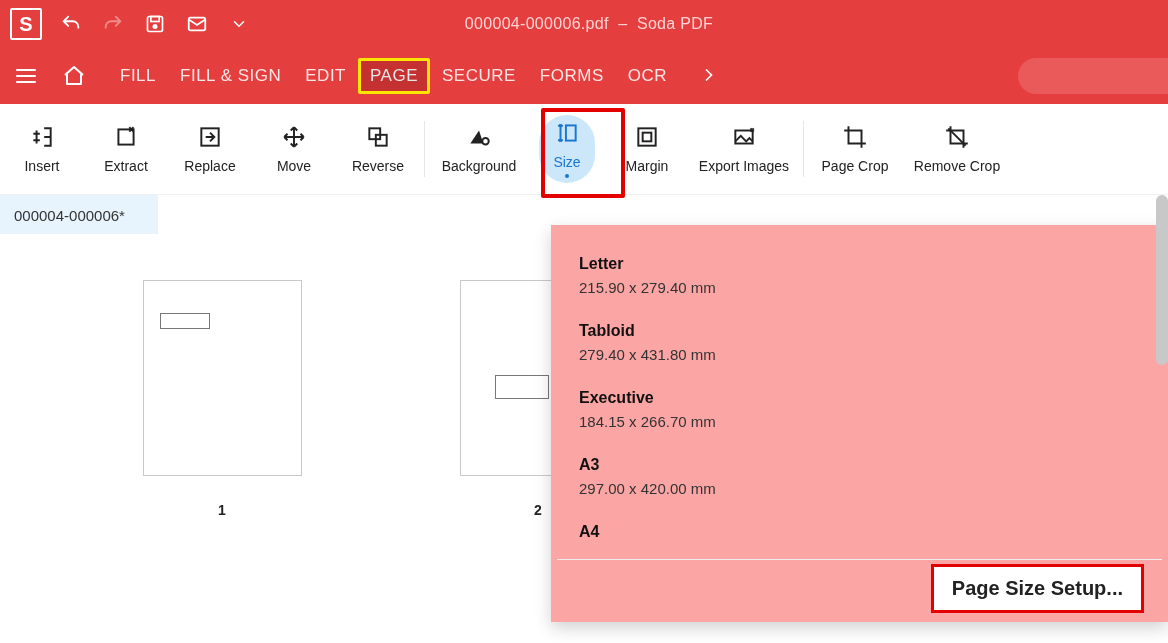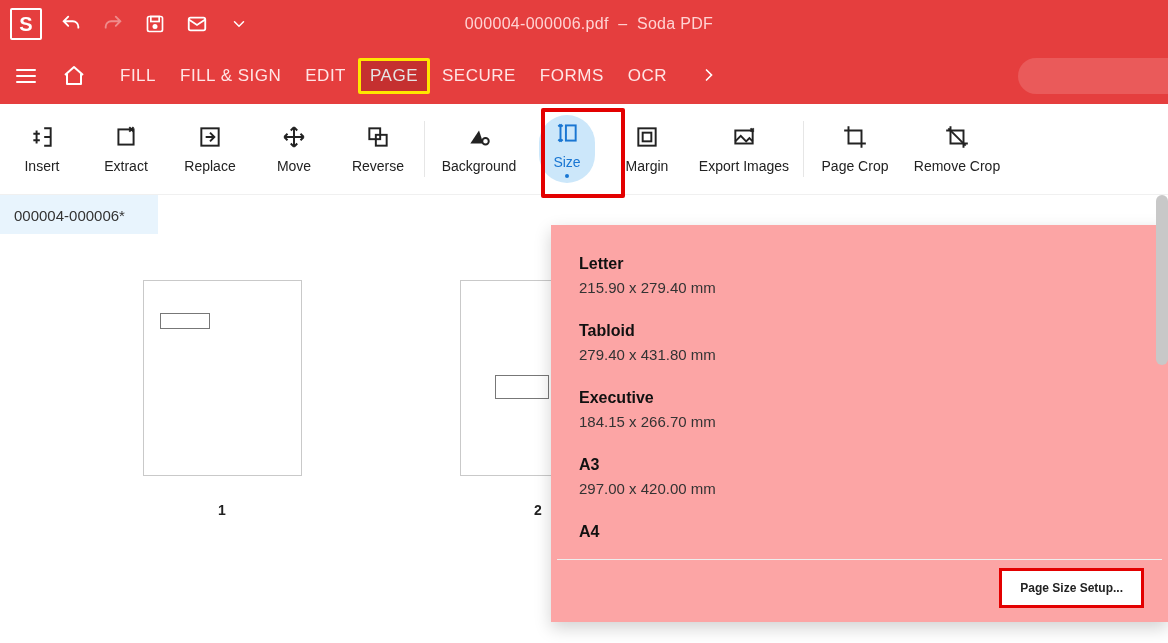--- a/index.html
+++ b/index.html
@@ -62,21 +62,21 @@
   .pgnum.n1{left:218px;top:268px;}
   .pgnum.n2{left:534px;top:268px;}
 
   
   .dropdown{position:absolute;left:551px;top:195px;width:605px;background:#fca5a5;border:6px solid #fca5a5;box-shadow:0 6px 16px rgba(0,0,0,.18);z-index:20;margin-top:30px;}
   .dd-list{max-height:370px;overflow:hidden;padding:12px 0;}
   .dd-item{padding:12px 22px 14px;cursor:pointer;}
   .dd-title{font-size:16px;font-weight:600;color:#111;margin-bottom:6px;}
   .dd-sub{font-size:15px;color:#333;}
   .dd-footer{height:56px;display:flex;align-items:center;justify-content:flex-end;padding-right:18px;border-top:1px solid #eee;}
-  .dd-btn{border:3px solid #e30000;padding:10px 18px;font-size:12px;font-weight:600;cursor:pointer;background:#fff;}
+  .dd-btn{border:3px solid #e30000;padding:10px 18px;font-size:20px;font-weight:600;cursor:pointer;background:#fff;}
 
   
   .scroll{position:absolute;right:0;top:195px;width:12px;height:170px;background:#c8c8c8;border-radius:6px;z-index:30;}
 </style>
 </head>
 <body>
 
 <div class="titlebar">
   <div class="logo">S</div>
   <div class="tb-icons">

